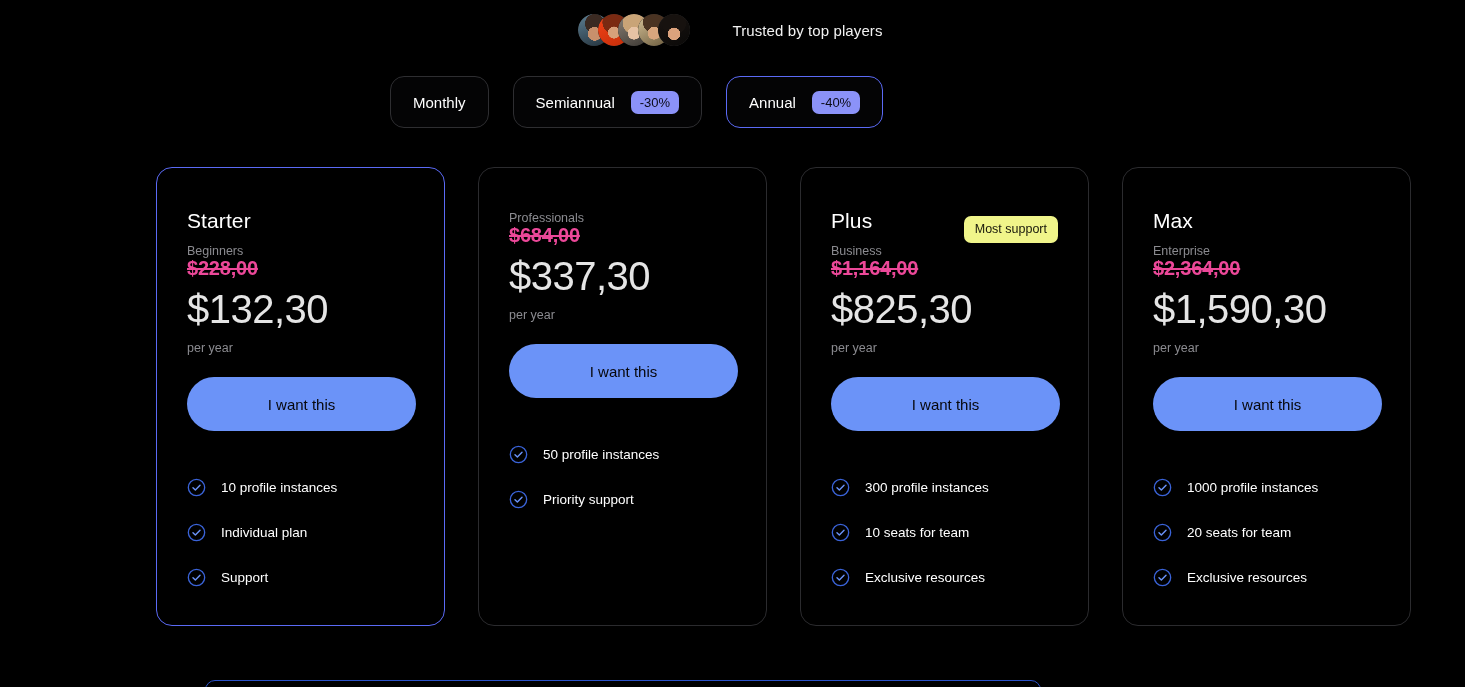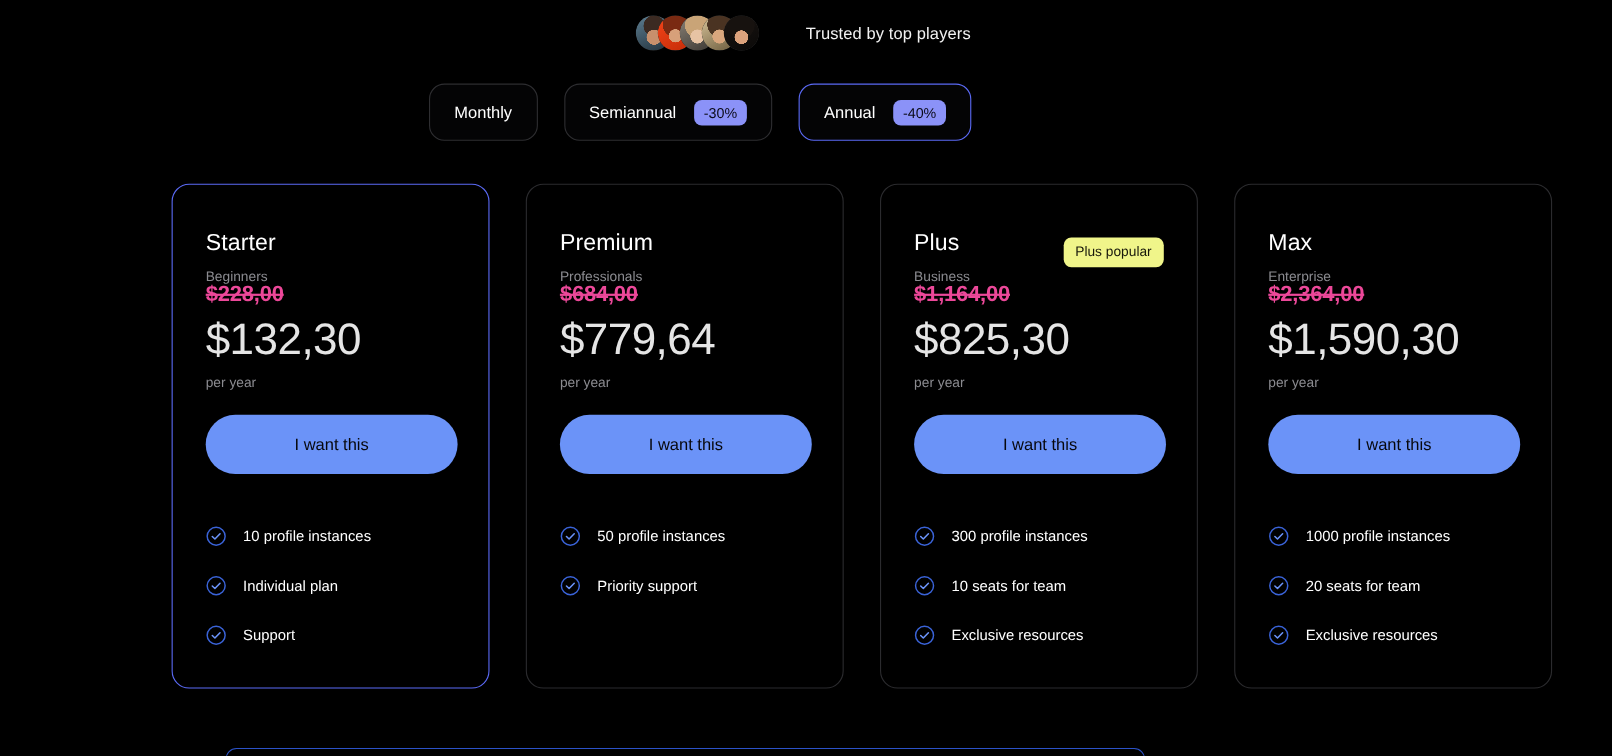--- a/index.html
+++ b/index.html
@@ -312,24 +312,23 @@
           <svg class="check-icon" viewBox="0 0 20 20">
               <circle cx="10" cy="10" r="8.6" fill="none" stroke="#3a63d8" stroke-width="1.4"></circle>
               <path d="M6.3 10.2 L8.8 12.6 L13.7 7.6" fill="none" stroke="#6b93f8" stroke-width="1.5" stroke-linecap="round" stroke-linejoin="round"></path>
             </svg>
           <span class="feature-label">Support</span>
         </li>
       </ul>
     </div>
 
     <div class="card">
-      <div class="card-title">Premium</div>
       <div class="card-subtitle">Professionals</div>
       <div class="price-old">$684,00</div>
-      <div class="price-new">$779,64</div>
+      <div class="price-new">$337,30</div>
       <div class="price-period">per year</div>
       <button class="cta">I want this</button>
       <ul class="features">
         <li class="feature">
           <svg class="check-icon" viewBox="0 0 20 20">
               <circle cx="10" cy="10" r="8.6" fill="none" stroke="#3a63d8" stroke-width="1.4"></circle>
               <path d="M6.3 10.2 L8.8 12.6 L13.7 7.6" fill="none" stroke="#6b93f8" stroke-width="1.5" stroke-linecap="round" stroke-linejoin="round"></path>
             </svg>
           <span class="feature-label">50 profile instances</span>
         </li>
@@ -337,21 +336,21 @@
           <svg class="check-icon" viewBox="0 0 20 20">
               <circle cx="10" cy="10" r="8.6" fill="none" stroke="#3a63d8" stroke-width="1.4"></circle>
               <path d="M6.3 10.2 L8.8 12.6 L13.7 7.6" fill="none" stroke="#6b93f8" stroke-width="1.5" stroke-linecap="round" stroke-linejoin="round"></path>
             </svg>
           <span class="feature-label">Priority support</span>
         </li>
       </ul>
     </div>
 
     <div class="card">
-      <div class="badge-popular">Plus popular</div>
+      <div class="badge-popular">Most support</div>
       <div class="card-title">Plus</div>
       <div class="card-subtitle">Business</div>
       <div class="price-old">$1,164,00</div>
       <div class="price-new">$825,30</div>
       <div class="price-period">per year</div>
       <button class="cta">I want this</button>
       <ul class="features">
         <li class="feature">
           <svg class="check-icon" viewBox="0 0 20 20">
               <circle cx="10" cy="10" r="8.6" fill="none" stroke="#3a63d8" stroke-width="1.4"></circle>

